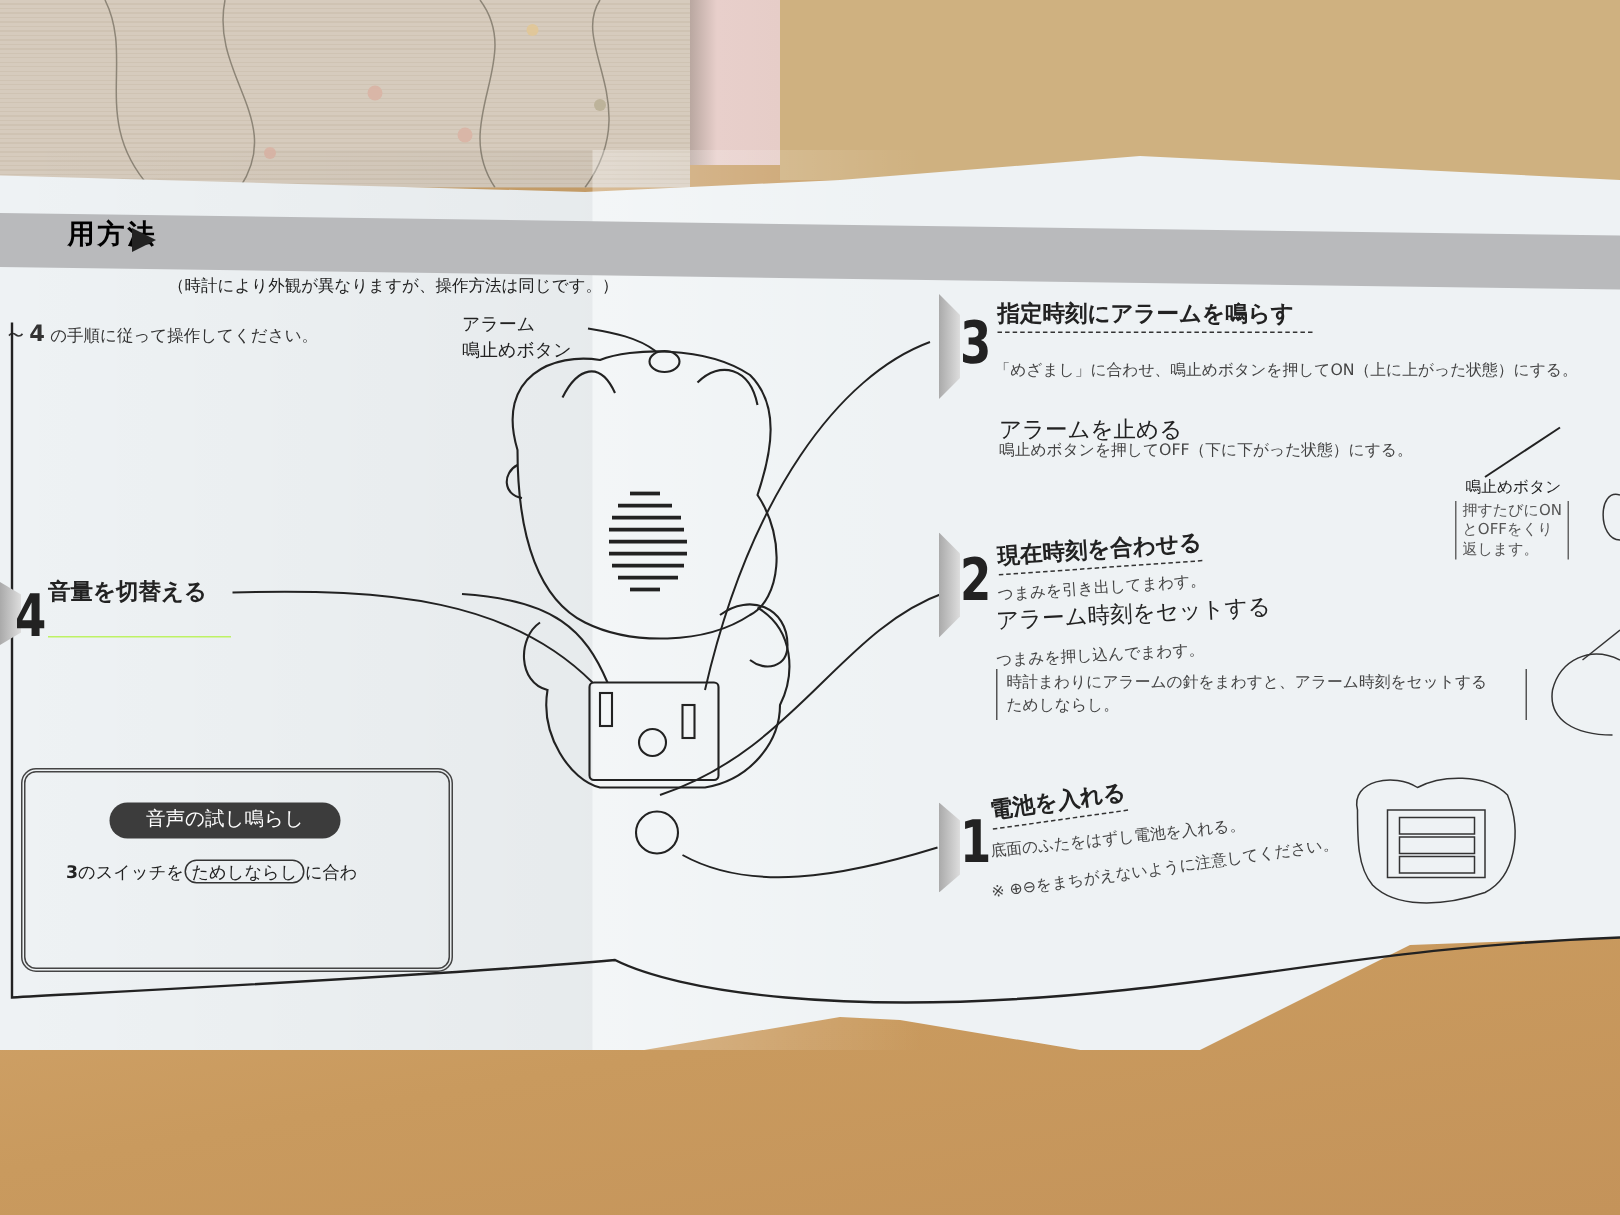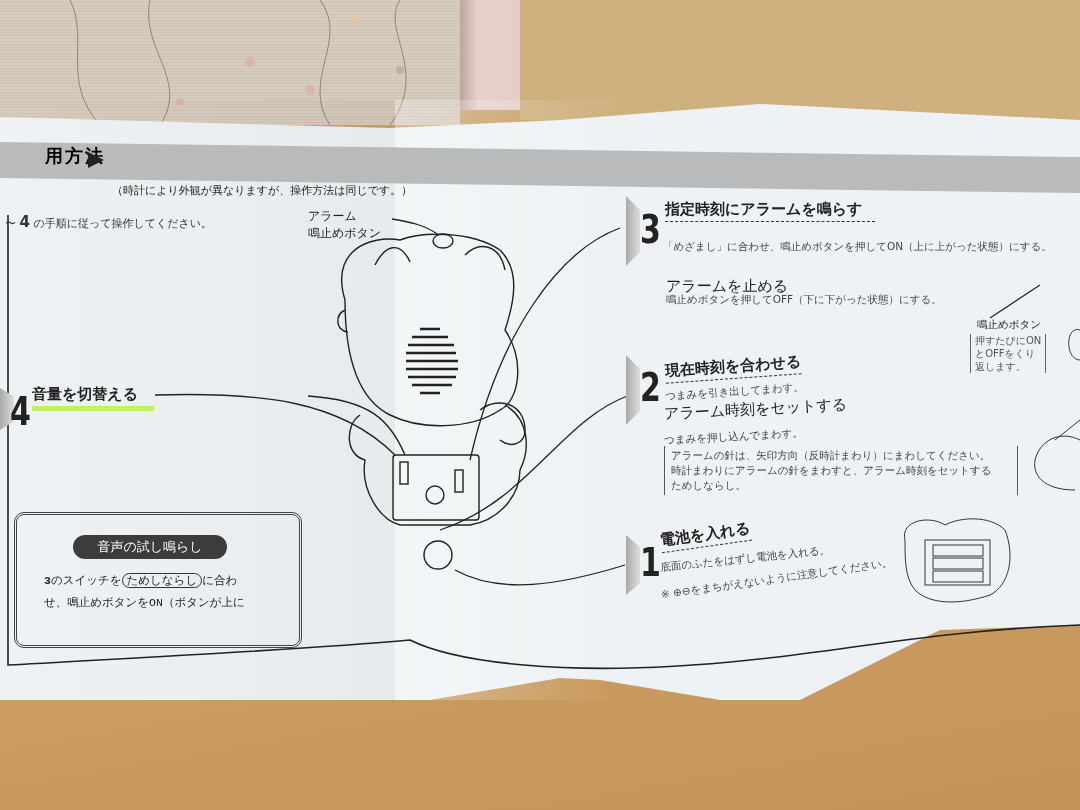--- a/index.html
+++ b/index.html
@@ -54,36 +54,36 @@
   .header-note { position:absolute; left:112px; top:150px; font-size:11px; color:#222;margin-top:33px; }
   .intro { position:absolute; left:5px; top:213px; font-size:11px; color:#333; }
   .intro .num { font-weight:bold; font-size:15px; }
   .tab-marker {
     position:absolute; width:14px; height:42px; background:linear-gradient(90deg,#aaa,#ddd);
     clip-path: polygon(0 0,100% 20%,100% 80%,0 100%);
   }
   .step-num { position:absolute; font-size:30px; font-weight:bold; color:#222; font-family:"DejaVu Sans", sans-serif; transform:scaleY(1.3); }
   .step-title { position:absolute; font-size:15px; font-weight:bold; color:#222; white-space:nowrap; }
   .step-title.dashed { border-bottom:1px dashed #333; padding-bottom:2px; }
-  .step-title.solid { border-bottom:5px solid #bef264; padding-bottom:2px; }
+  .step-title.solid { border-bottom:1px solid #bef264; padding-bottom:20px; }
   .sub-title { position:absolute; font-size:15px; color:#222; white-space:nowrap; }
   .body-text { position:absolute; font-size:10.5px; color:#444; white-space:nowrap; }
   .note-box {
     position:absolute; border-left:1px solid #555; border-right:1px solid #555;
     padding:2px 6px; font-size:10.5px; color:#444; line-height:15px;
   }
   .sample-box {
     position:absolute; left:14px; top:512px; width:282px; height:130px;
     border:3px double #444; border-radius:10px;
   }
   .sample-pill {
     position:absolute; left:73px; top:535px; width:154px; height:24px; border-radius:12px;
     background:#3c3c3c; color:#fff; font-size:13px; text-align:center; line-height:24px;
   }
-  .sample-text { position:absolute; left:44px; top:570px; width:240px; font-size:11.5px; color:#222; line-height:22px;font-family:Liberation Mono, monospace; }
+  .sample-text { position:absolute; left:44px; top:570px; width:240px; font-size:11.5px; color:#222; line-height:22px; }
   .sample-text .round { border:1px solid #333; border-radius:10px; padding:0 4px; }
   .alarm-label { position:absolute; left:308px; top:208px; font-size:12px; color:#222; line-height:17px; }
   .catbtn-label { position:absolute; left:977px; top:318px; font-size:10.5px; color:#222; }
   .catbtn-note { position:absolute; left:970px; top:334px; font-size:10px; color:#555; line-height:13px;
     border-left:1px solid #666; border-right:1px solid #666; padding:0 4px; }
   svg.art { position:absolute; left:0; top:0; }
 </style>
 </head>
 <body>
 
@@ -182,21 +182,20 @@
 <div class="tab-marker" style="left:0;top:388px;"></div>
 <div class="step-num" style="left:10px;top:394px;">4</div>
 <div class="step-title solid" style="left:32px;top:385px;width:122px;">音量を切替える</div>
 
 <div class="sample-box"></div>
 <div class="sample-pill">音声の試し鳴らし</div>
 <div class="sample-text">
   <div>
     <b>3</b><span>のスイッチを</span><span class="round">ためしならし</span><span>に合わ</span>
   </div>
-  <div>せ、鳴止めボタンをON（ボタンが上に</div>
 </div>
 
 <div class="tab-marker" style="left:626px;top:196px;height:70px;"></div>
 <div class="step-num" style="left:640px;top:212px;">3</div>
 <div class="step-title dashed" style="left:665px;top:200px;width:210px;">指定時刻にアラームを鳴らす</div>
 <div class="body-text" style="left:663px;top:240px;">「めざまし」に合わせ、鳴止めボタンを押してON（上に上がった状態）にする。</div>
 <div class="sub-title" style="left:666px;top:277px;">アラームを止める</div>
 <div class="body-text" style="left:666px;top:293px;">鳴止めボタンを押してOFF（下に下がった状態）にする。</div>
 
 <div class="catbtn-label">鳴止めボタン</div>
@@ -206,21 +205,20 @@
   <div>返します。</div>
 </div>
 
 <div class="tab-marker" style="left:626px;top:355px;height:70px;"></div>
 <div class="step-num" style="left:640px;top:370px;">2</div>
 <div class="step-title dashed" style="left:665px;top:357px;transform:rotate(-4deg);">現在時刻を合わせる</div>
 <div class="body-text" style="left:665px;top:385px;transform:rotate(-4deg);">つまみを引き出してまわす。</div>
 <div class="sub-title" style="left:664px;top:400px;transform:rotate(-3deg);">アラーム時刻をセットする</div>
 <div class="body-text" style="left:664px;top:430px;transform:rotate(-3deg);">つまみを押し込んでまわす。</div>
 <div class="note-box" style="left:664px;top:446px;width:340px;">
-  <div>アラームの針は、矢印方向（反時計まわり）にまわしてください。</div>
   <div>時計まわりにアラームの針をまわすと、アラーム時刻をセットする</div>
   <div>ためしならし。</div>
 </div>
 
 <div class="tab-marker" style="left:626px;top:535px;height:60px;"></div>
 <div class="step-num" style="left:640px;top:545px;">1</div>
 <div class="step-title dashed" style="left:660px;top:525px;transform:rotate(-8deg);">電池を入れる</div>
 <div class="body-text" style="left:660px;top:552px;transform:rotate(-6deg);">底面のふたをはずし電池を入れる。</div>
 <div class="body-text" style="left:660px;top:572px;transform:rotate(-8deg);">※ ⊕⊖をまちがえないように注意してください。</div>
 

